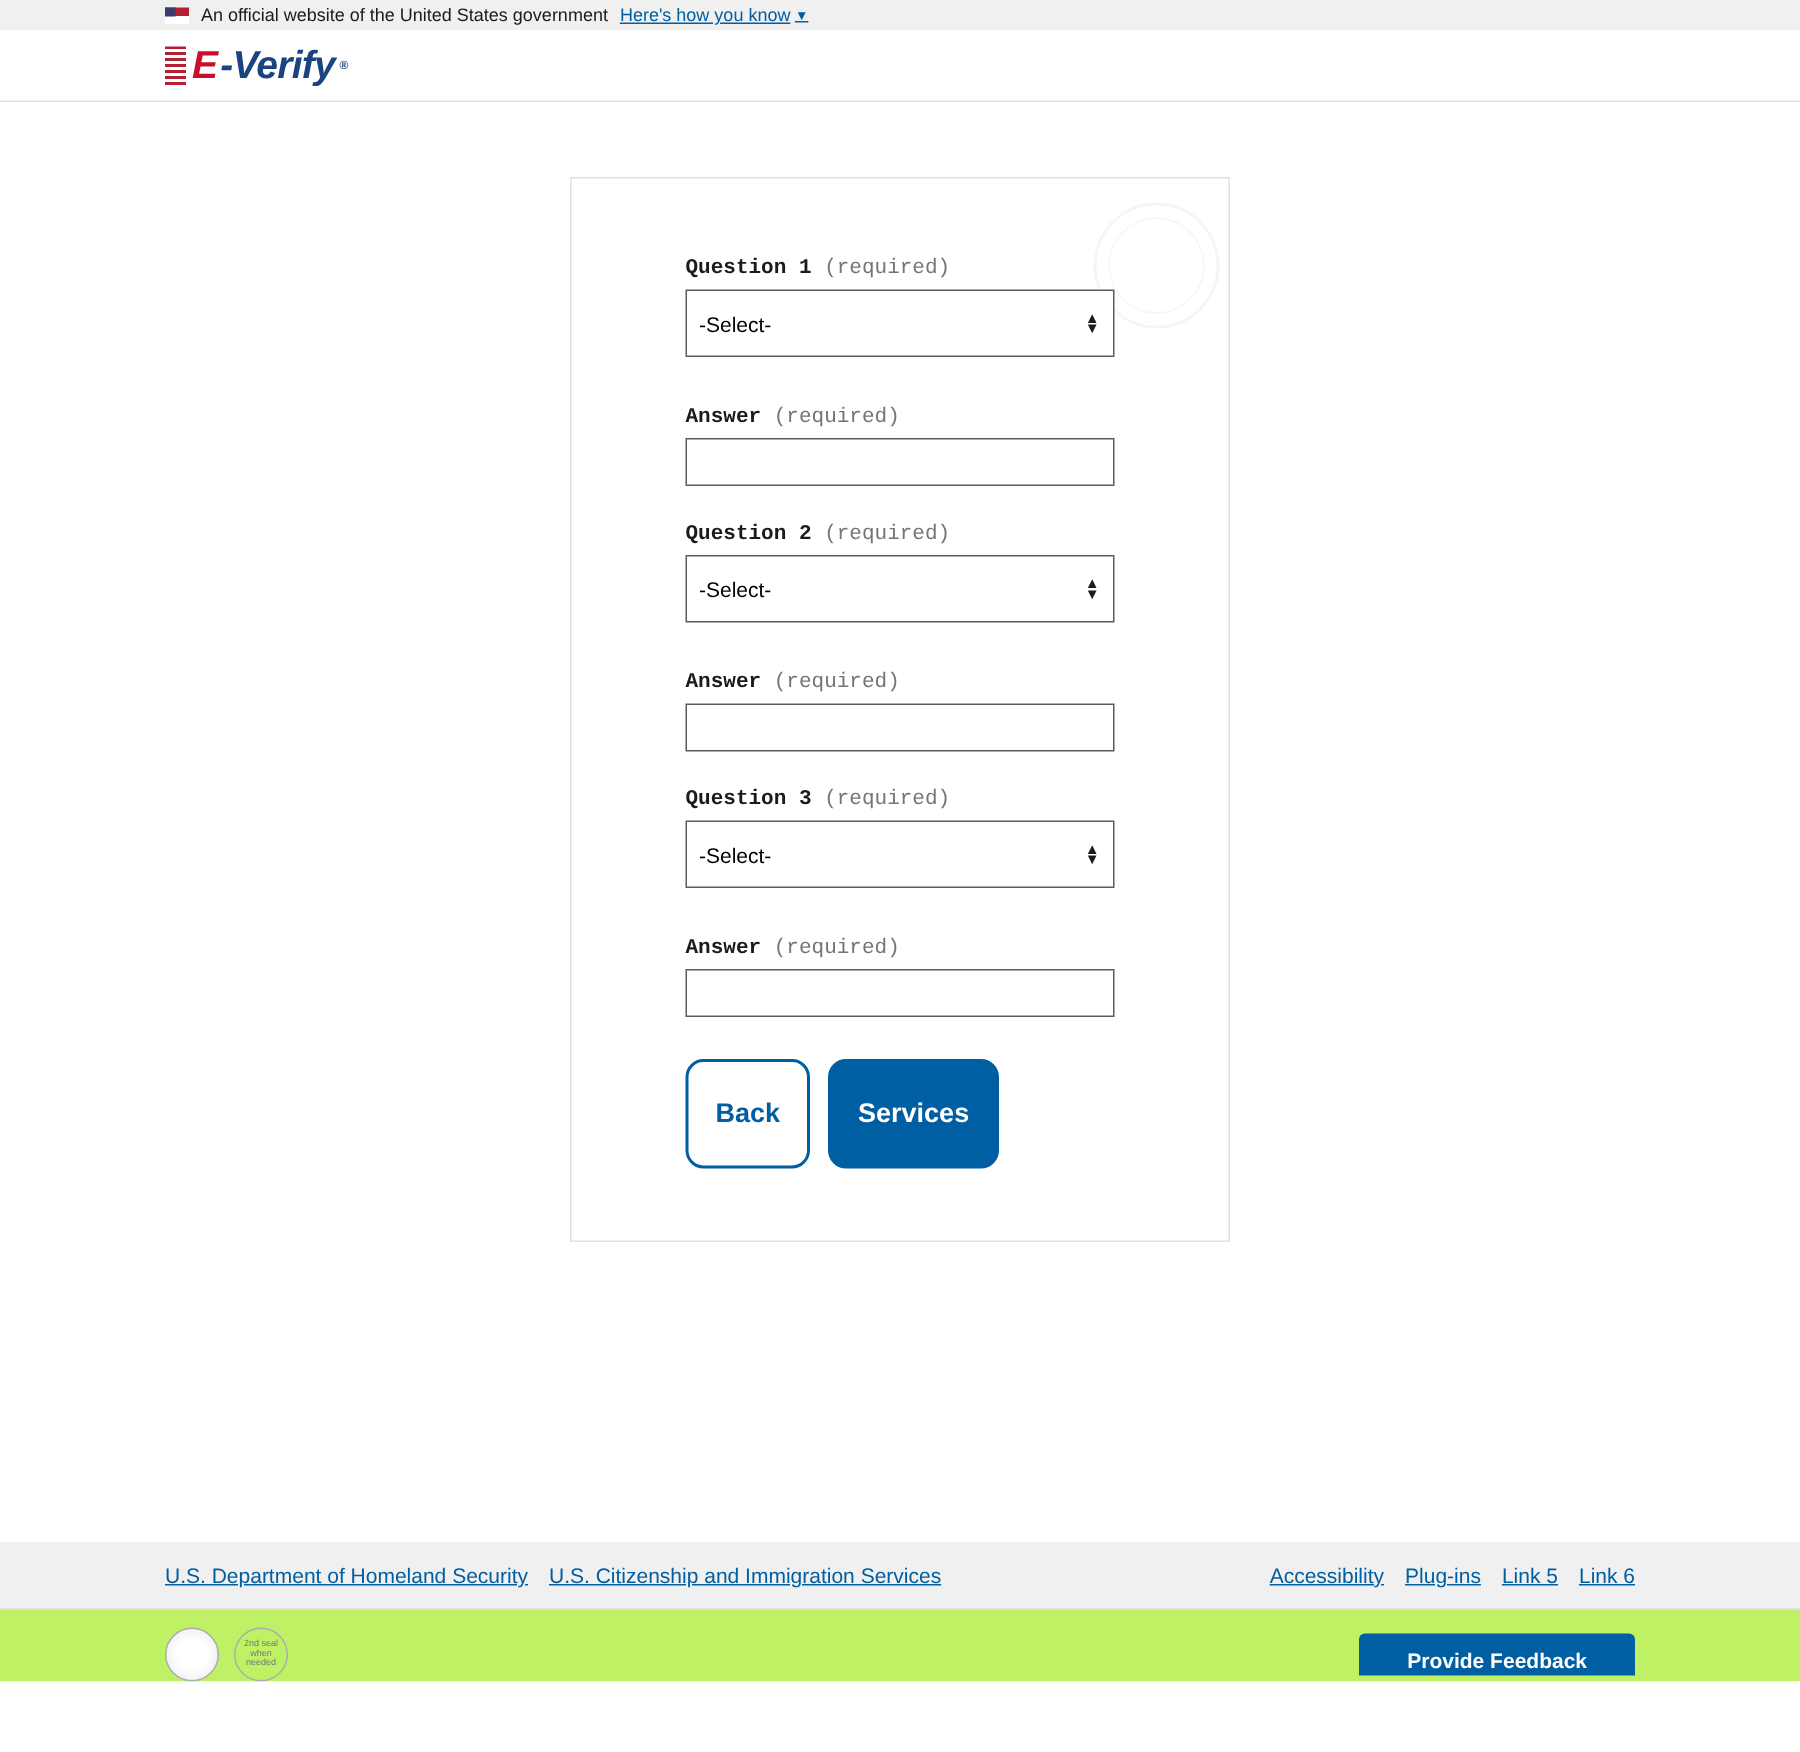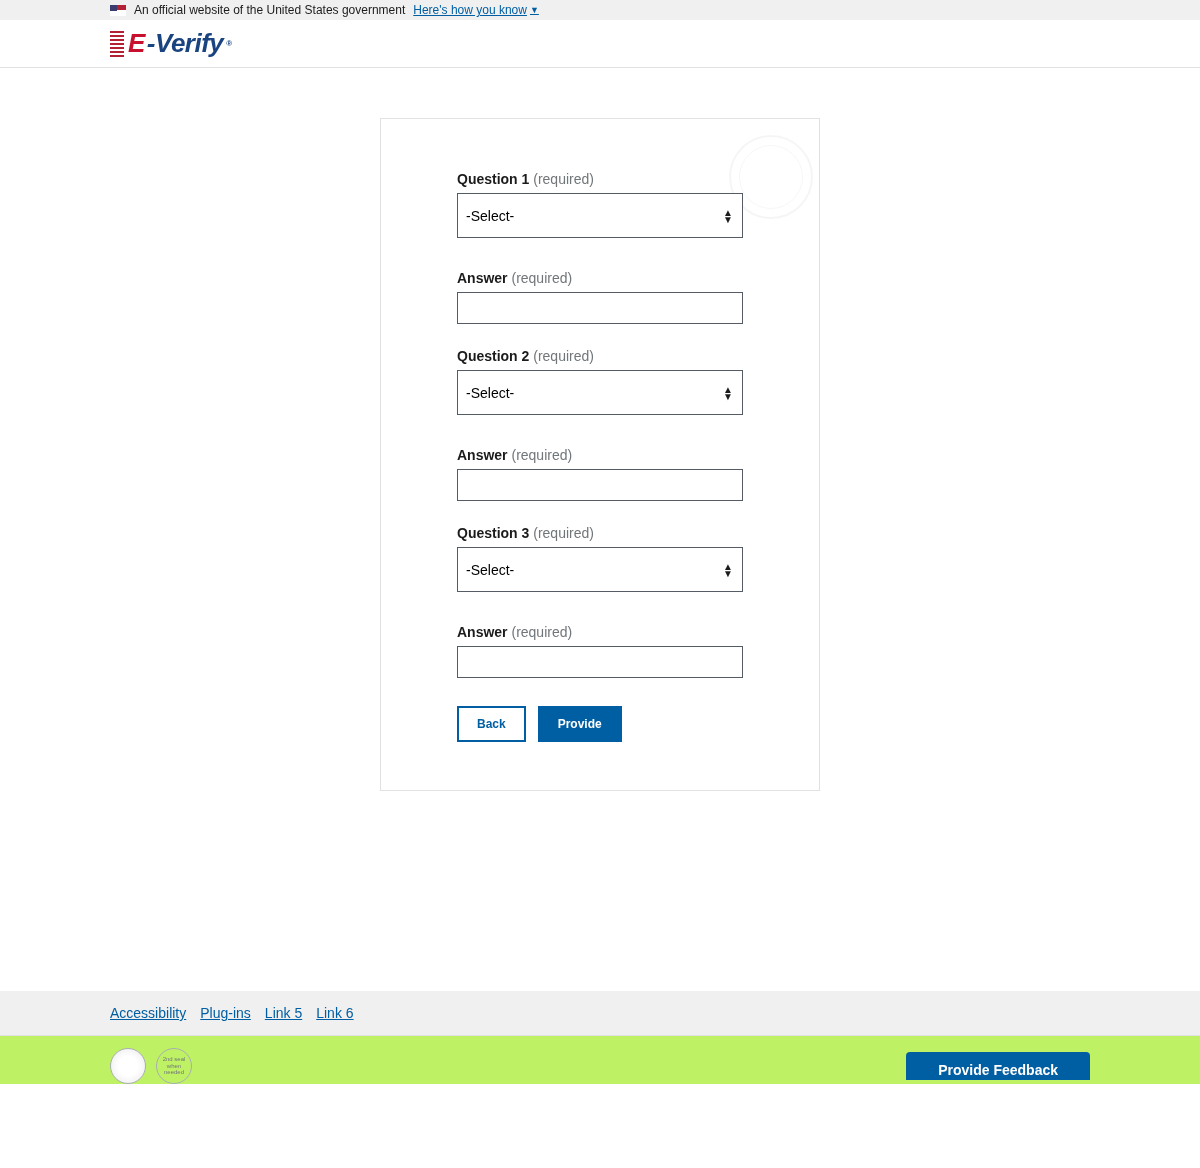--- a/index.html
+++ b/index.html
@@ -18,29 +18,29 @@
   .logo-e { color: #c8102e; }
   .logo-verify { color: #1a4480; }
   .logo-r { font-size: 8px; color: #1a4480; font-style: normal; vertical-align: top; margin-left: 1px; }
   .main { padding: 50px 0 200px; display: flex; justify-content: center; }
   .card { border: 1px solid #dfe1e2; width: 440px; padding: 52px 76px 48px; position: relative; background: #fff; }
   .seal-bg { position: absolute; top: 16px; right: 6px; width: 84px; height: 84px; border-radius: 50%; border: 2px solid #f0f0f0; opacity: 0.6; }
   .seal-bg::before { content: ""; position: absolute; inset: 8px; border-radius: 50%; border: 1px solid #f0f0f0; }
   h2 { font-size: 24px; font-weight: 700; margin-bottom: 18px; color: #1b1b1b; }
   .desc { font-size: 14px; color: #1b1b1b; line-height: 1.5; margin-bottom: 28px; }
   .field-group { margin-bottom: 24px; }
-  .label { font-size: 14px; font-weight: 700; color: #1b1b1b; margin-bottom: 6px; display: block; }
+  .label { font-size: 14px; font-weight: 700; color: #1b1b1b; margin-bottom: 6px; display: block; font-family: Liberation Mono, monospace; }
   .req { font-weight: 400; color: #71767a; }
   .select-wrap { position: relative; }
   select { width: 100%; height: 45px; border: 1px solid #565c65; border-radius: 0; padding: 0 28px 0 8px; font-size: 14px; background: #fff; appearance: none; -webkit-appearance: none; cursor: pointer; }
   .select-arrows { position: absolute; right: 10px; top: 50%; transform: translateY(-50%); pointer-events: none; font-size: 10px; line-height: 7px; color: #1b1b1b; }
   input[type=text] { width: 100%; height: 32px; border: 1px solid #565c65; padding: 0 8px; font-size: 14px; }
   .answer-label { margin-top: 32px; }
   .buttons { display: flex; gap: 12px; margin-top: 28px; }
-  .btn { padding: 9px 18px; font-size: 12px; font-weight: 700; border-radius: 0; cursor: pointer; }
+  .btn { padding: 24px 18px; font-size: 18px; font-weight: 700; border-radius: 12px; cursor: pointer; }
   .btn-outline { background: #fff; color: #005ea2; border: 2px solid #005ea2; }
   .btn-primary { background: #005ea2; color: #fff; border: 2px solid #005ea2; }
   .footer-top { background: #f0f0f0; border-bottom: 1px solid #dfe1e2; }
   .footer-top-inner { display: flex; justify-content: space-between; align-items: center; padding: 14px 0; font-size: 14px; }
   .footer-links-left, .footer-links-right { display: flex; gap: 14px; }
   .footer-link { color: #005ea2; text-decoration: underline; cursor: pointer; }
   .footer-bottom { background: #bef264; }
   .footer-bottom-inner { display: flex; justify-content: space-between; align-items: center; padding: 12px 0 0; }
   .seals { display: flex; gap: 10px; align-items: center; }
   .seal { width: 36px; height: 36px; border-radius: 50%; border: 1px solid #a9aeb1; display: flex; align-items: center; justify-content: center; font-size: 6px; text-align: center; color: #71767a; padding: 2px; line-height: 1.1; }
@@ -119,27 +119,31 @@
         <div class="select-arrows">▲<br>▼</div>
       </div>
       <label class="label answer-label">
         <span>Answer</span> <span class="req">(required)</span>
       </label>
       <input type="text" style="">
     </div>
 
     <div class="buttons">
       <button class="btn btn-outline">Back</button>
-      <button class="btn btn-primary">Provide</button>
+      <button class="btn btn-primary">Services</button>
     </div>
   </div>
 </div>
 
 <div class="footer-top">
   <div class="container footer-top-inner">
+    <div class="footer-links-left">
+      <a class="footer-link">U.S. Department of Homeland Security</a>
+      <a class="footer-link">U.S. Citizenship and Immigration Services</a>
+    </div>
     <div class="footer-links-right">
       <a class="footer-link">Accessibility</a>
       <a class="footer-link">Plug-ins</a>
       <a class="footer-link">Link 5</a>
       <a class="footer-link">Link 6</a>
     </div>
   </div>
 </div>
 
 <div class="footer-bottom">

